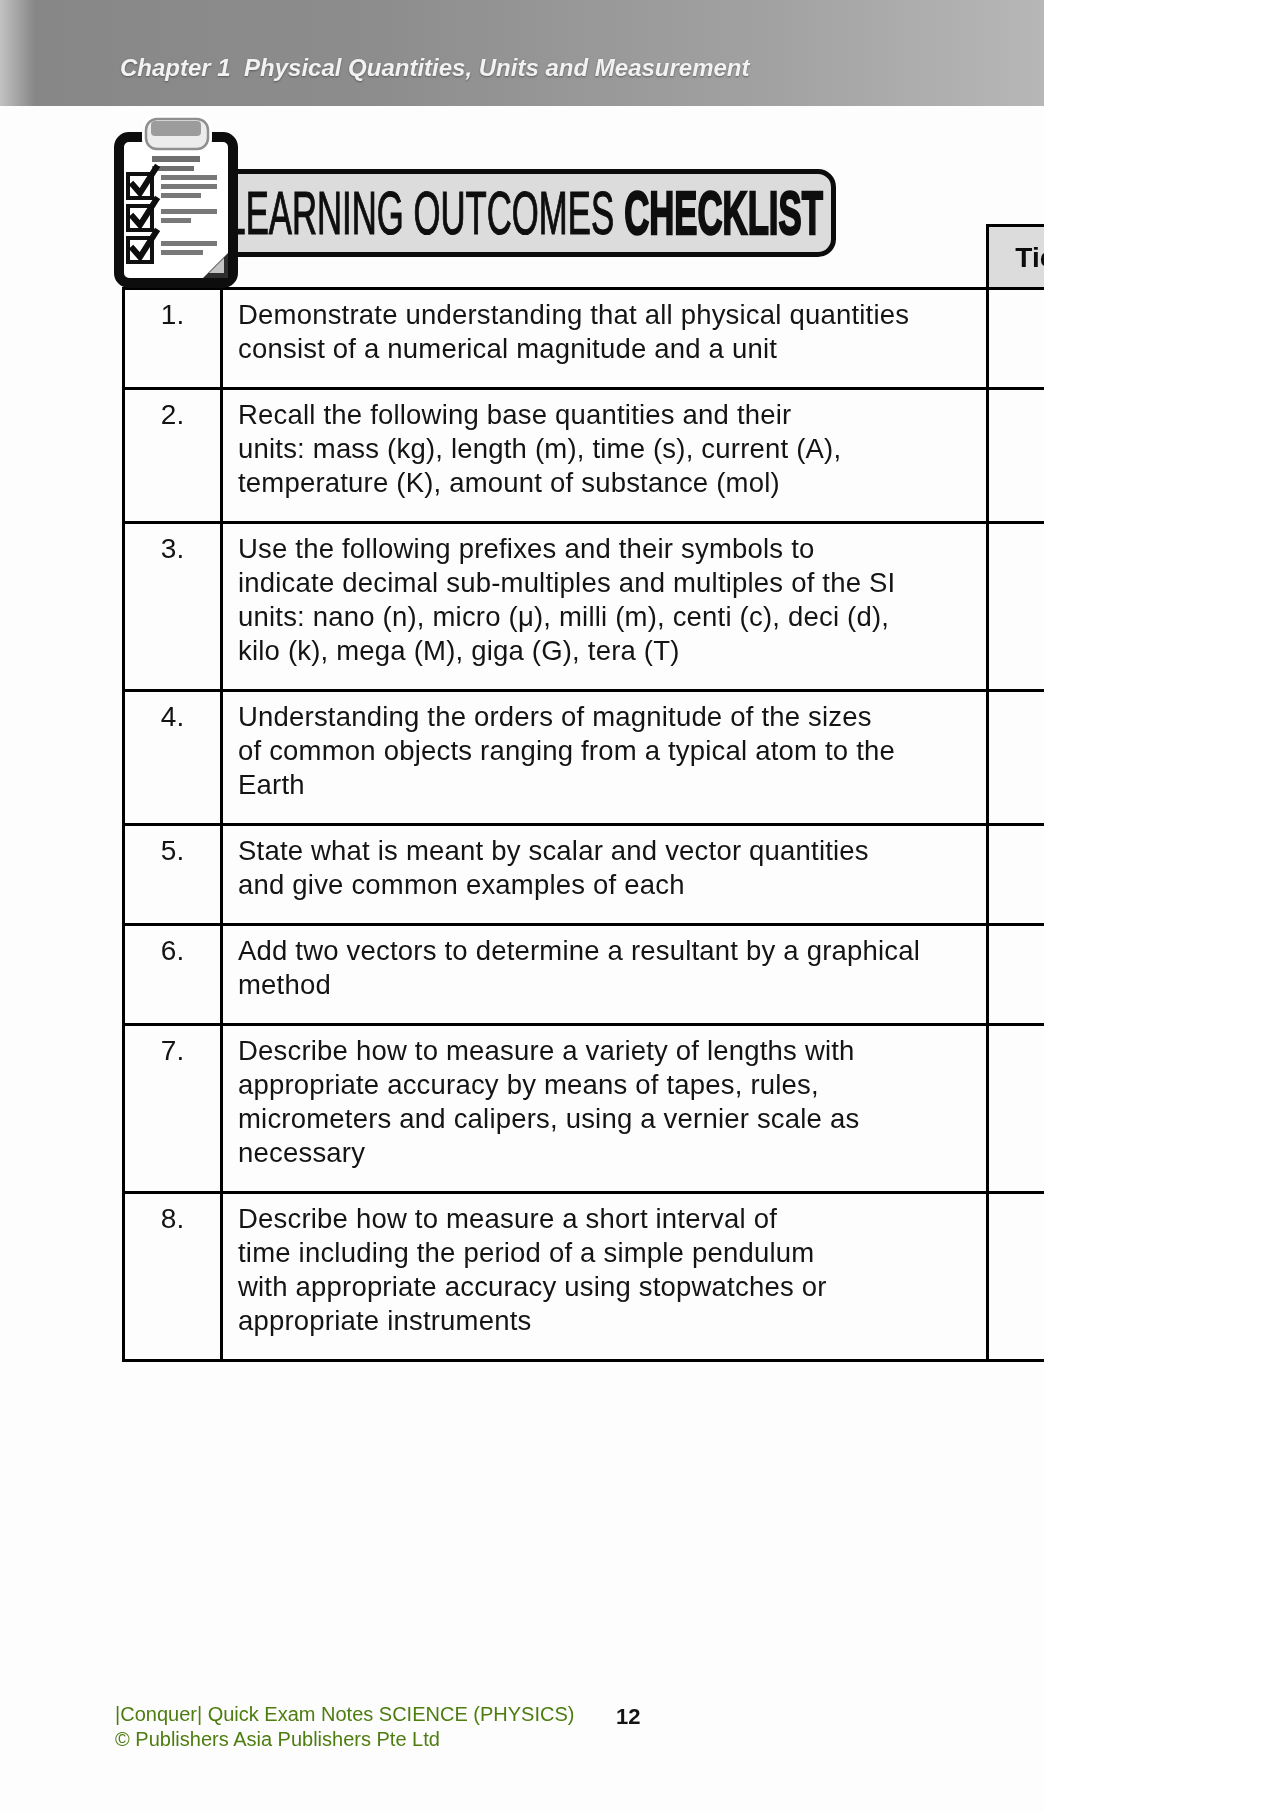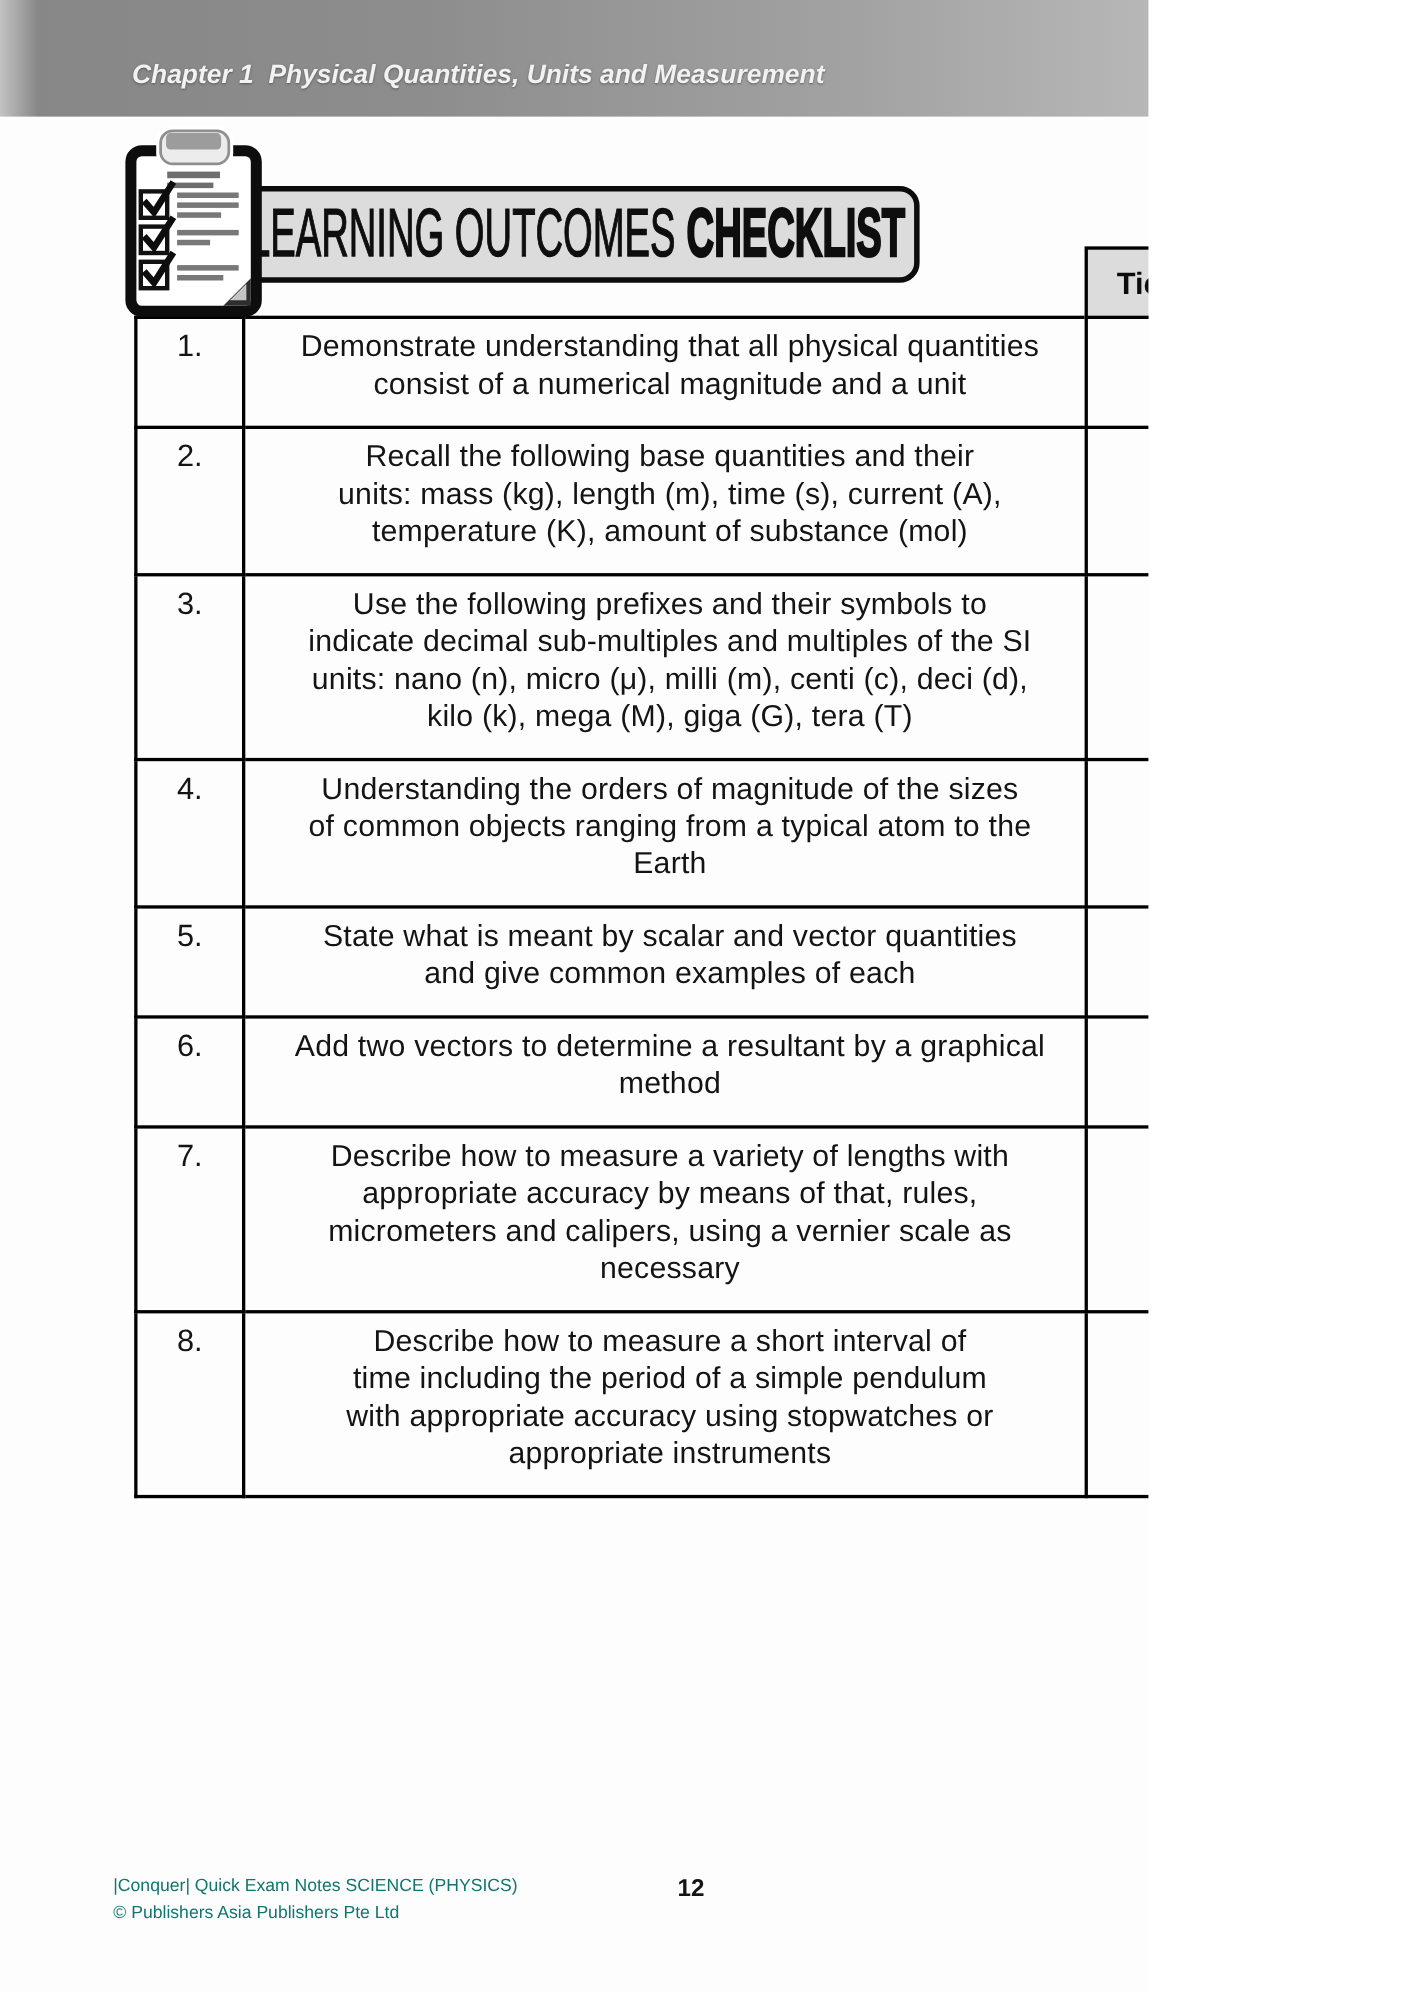--- a/index.html
+++ b/index.html
@@ -88,43 +88,42 @@
     position: absolute;
     left: 122px; top: 287px;
     width: 1028px;
     border-collapse: collapse;
     table-layout: fixed;
   }
   .lo-table td {
     border: 3px solid #000;
     vertical-align: top;
     background: #fdfdfd;
-    text-align: center;
   }
   td.num-cell {
     text-align: center;
     font-size: 28px;
     padding-top: 9px;
   }
   td.desc-cell {
     font-size: 27.5px;
     line-height: 34px;
     padding: 8px 6px 21px 15px;
     white-space: pre-line;
     letter-spacing: 0.2px;
   }
   td.tick-cell { background: #fdfdfd; }
 
   
   .footer {
     position: absolute;
-    left: 103px; top: 1702px;
-    font-size: 16px;
+    left: 115px; top: 1702px;
+    font-size: 20px;
     line-height: 25px;
-    color: #0f766e;
+    color: #4d7c0f;
   }
   .page-number {
     position: absolute;
     left: 616px; top: 1704px;
     font-size: 22px;
     font-weight: bold;
     color: #141414;
   }
 </style>
 </head>
@@ -219,21 +218,21 @@
         </tr>
         <tr>
           <td class="num-cell">6.</td>
           <td class="desc-cell">Add two vectors to determine a resultant by a graphical
 method</td>
           <td class="tick-cell"></td>
         </tr>
         <tr>
           <td class="num-cell">7.</td>
           <td class="desc-cell">Describe how to measure a variety of lengths with
-appropriate accuracy by means of that, rules,
+appropriate accuracy by means of tapes, rules,
 micrometers and calipers, using a vernier scale as
 necessary</td>
           <td class="tick-cell"></td>
         </tr>
         <tr>
           <td class="num-cell">8.</td>
           <td class="desc-cell">Describe how to measure a short interval of
 time including the period of a simple pendulum
 with appropriate accuracy using stopwatches or
 appropriate instruments</td>

